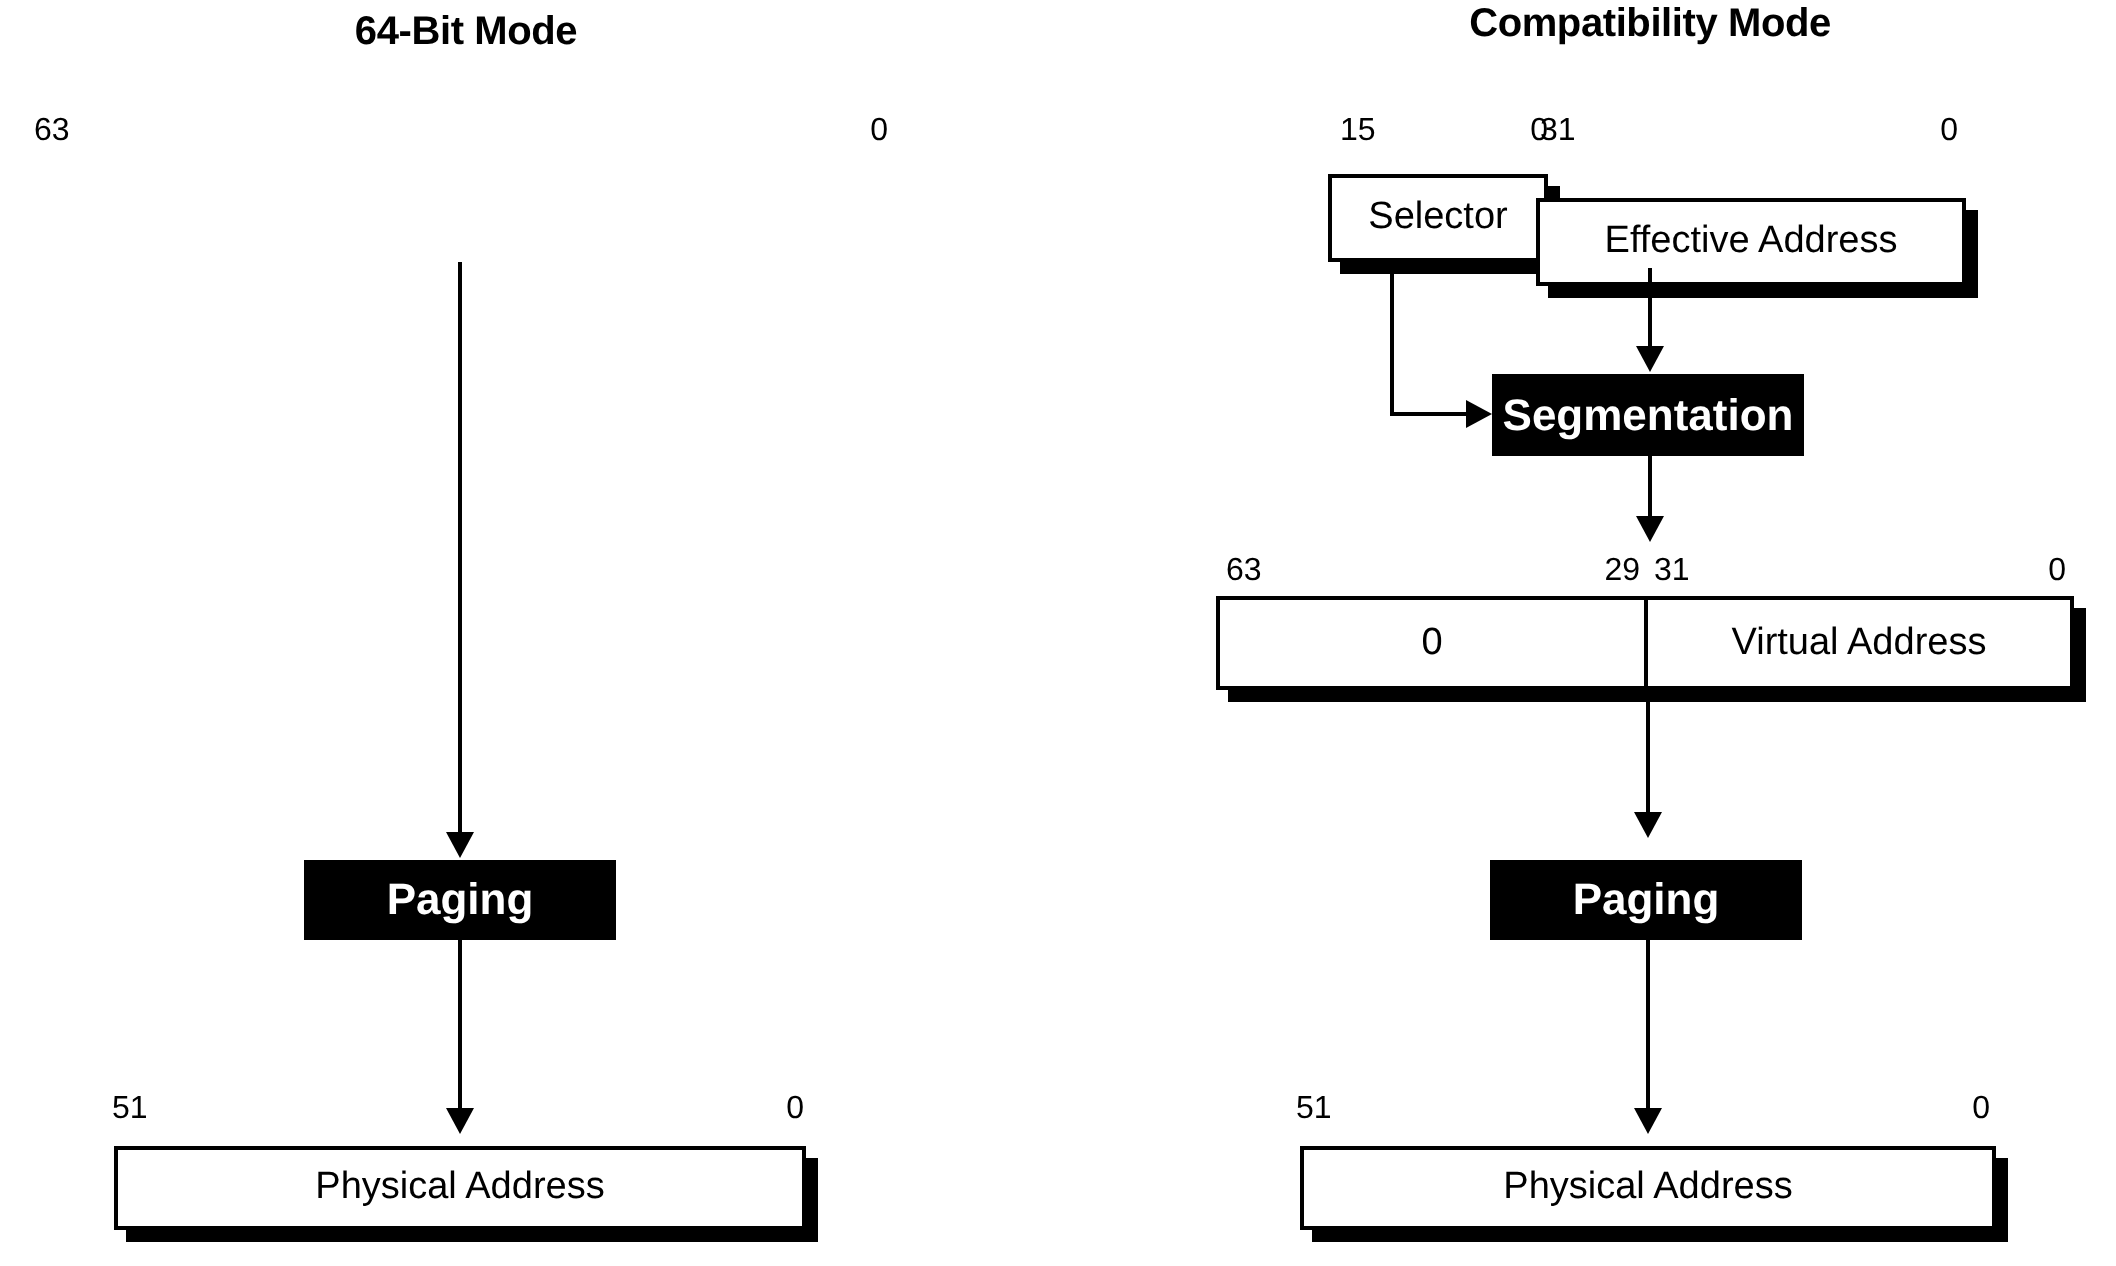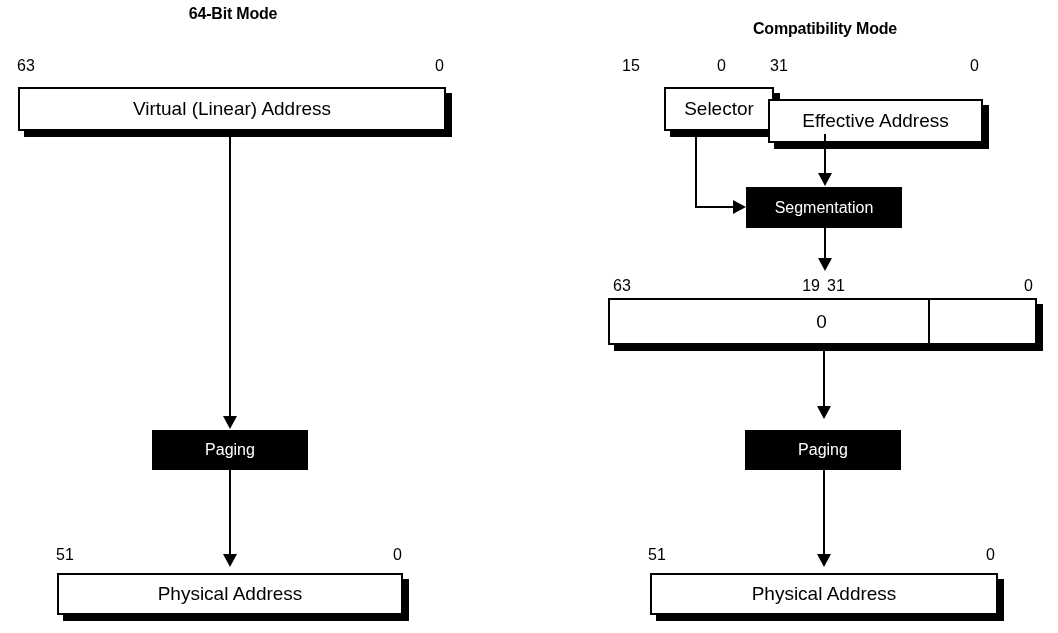--- a/index.html
+++ b/index.html
@@ -8,42 +8,42 @@
   body { font-family: "Liberation Sans", sans-serif; color: var(--ink); }
   #canvas {
     position: relative;
     width: 1058px;
     height: 633px;
     background: var(--paper);
     overflow: hidden;
   }
   .abs { position: absolute; }
   .title {
-    font-size: 16px;
+    font-size: 20px;
     font-weight: bold;
     text-align: center;
     letter-spacing: -0.2px;
   }
   .whitebox {
     background: var(--paper);
     border: 2px solid var(--ink);
     box-shadow: 6px 6px 0 0 var(--ink);
     display: flex;
     align-items: center;
     justify-content: center;
     font-size: 19px;
   }
   .blackbox {
     background: var(--ink);
     color: var(--paper);
     display: flex;
     align-items: center;
     justify-content: center;
-    font-size: 16px;
-    font-weight: normal;
+    font-size: 22px;
+    font-weight: bold;
   }
   .bitrow {
     display: flex;
     justify-content: space-between;
     font-size: 16px;
     line-height: 20px;
     height: 20px;
   }
   .bitrow-rel span { position: absolute; font-size: 16px; line-height: 20px; }
   .vline { width: 2px; background: var(--ink); }
@@ -81,46 +81,43 @@
 
 <div id="canvas">
 
   <div class="abs title" style="left:18px; top:5px; width:430px;">64-Bit Mode</div>
 
   <div class="abs bitrow" style="left:17px; top:56px; width:427px;">
     <span>63</span>
     <span>0</span>
   </div>
 
-  <div class="abs whitebox" style="left:18px; top:87px; width:428px; height:44px;">
-    <span>Virtual (Linear) Address</span>
-  </div>
 
   <div class="abs vline" style="left:229px; top:131px; height:286px;"></div>
   <div class="abs ah-down" style="left:223px; top:416px;"></div>
 
   <div class="abs blackbox" style="left:152px; top:430px; width:156px; height:40px;">
     <span>Paging</span>
   </div>
 
   <div class="abs vline" style="left:229px; top:470px; height:86px;"></div>
   <div class="abs ah-down" style="left:223px; top:554px;"></div>
 
   <div class="abs bitrow" style="left:56px; top:545px; width:346px;">
     <span>51</span>
     <span>0</span>
   </div>
 
   <div class="abs whitebox" style="left:57px; top:573px; width:346px; height:42px;">
     <span>Physical Address</span>
   </div>
 
-  <div class="abs title" style="left:610px; top:20px; width:430px;">Compatibility Mode</div>
+  <div class="abs title" style="left:610px; top:1px; width:430px;">Compatibility Mode</div>
 
-  <div class="abs bitrow" style="left:622px; top:56px; width:104px;">
+  <div class="abs bitrow" style="left:670px; top:56px; width:104px;">
     <span>15</span>
     <span>0</span>
   </div>
 
   <div class="abs whitebox" style="left:640px; top:87px; width:110px; height:44px;margin-left:24px;">
     <span>Selector</span>
   </div>
 
   <div class="abs bitrow" style="left:770px; top:56px; width:209px;">
     <span>31</span>
@@ -140,28 +137,31 @@
 
   <div class="abs blackbox" style="left:746px; top:187px; width:156px; height:41px;">
     <span>Segmentation</span>
   </div>
 
   <div class="abs vline" style="left:824px; top:228px; height:32px;"></div>
   <div class="abs ah-down" style="left:818px; top:258px;"></div>
 
   <div class="abs bitrow-rel" style="left:608px; top:276px; width:429px; height:20px;">
     <span style="left:5px;">63</span>
-    <span style="left:0; width:212px; text-align:right;">19</span>
+    <span style="left:0; width:212px; text-align:right;">29</span>
     <span style="left:219px;">31</span>
     <span style="right:4px;">0</span>
   </div>
 
   <div class="abs whitebox" style="left:608px; top:298px; width:429px; height:47px; padding:0;">
     <div class="cell-upper">
       <span>0</span>
+    </div>
+    <div class="cell-lower">
+      <span>Virtual Address</span>
     </div>
   </div>
 
   <div class="abs vline" style="left:823px; top:345px; height:63px;"></div>
   <div class="abs ah-down" style="left:817px; top:406px;"></div>
 
   <div class="abs blackbox" style="left:745px; top:430px; width:156px; height:40px;">
     <span>Paging</span>
   </div>
 

